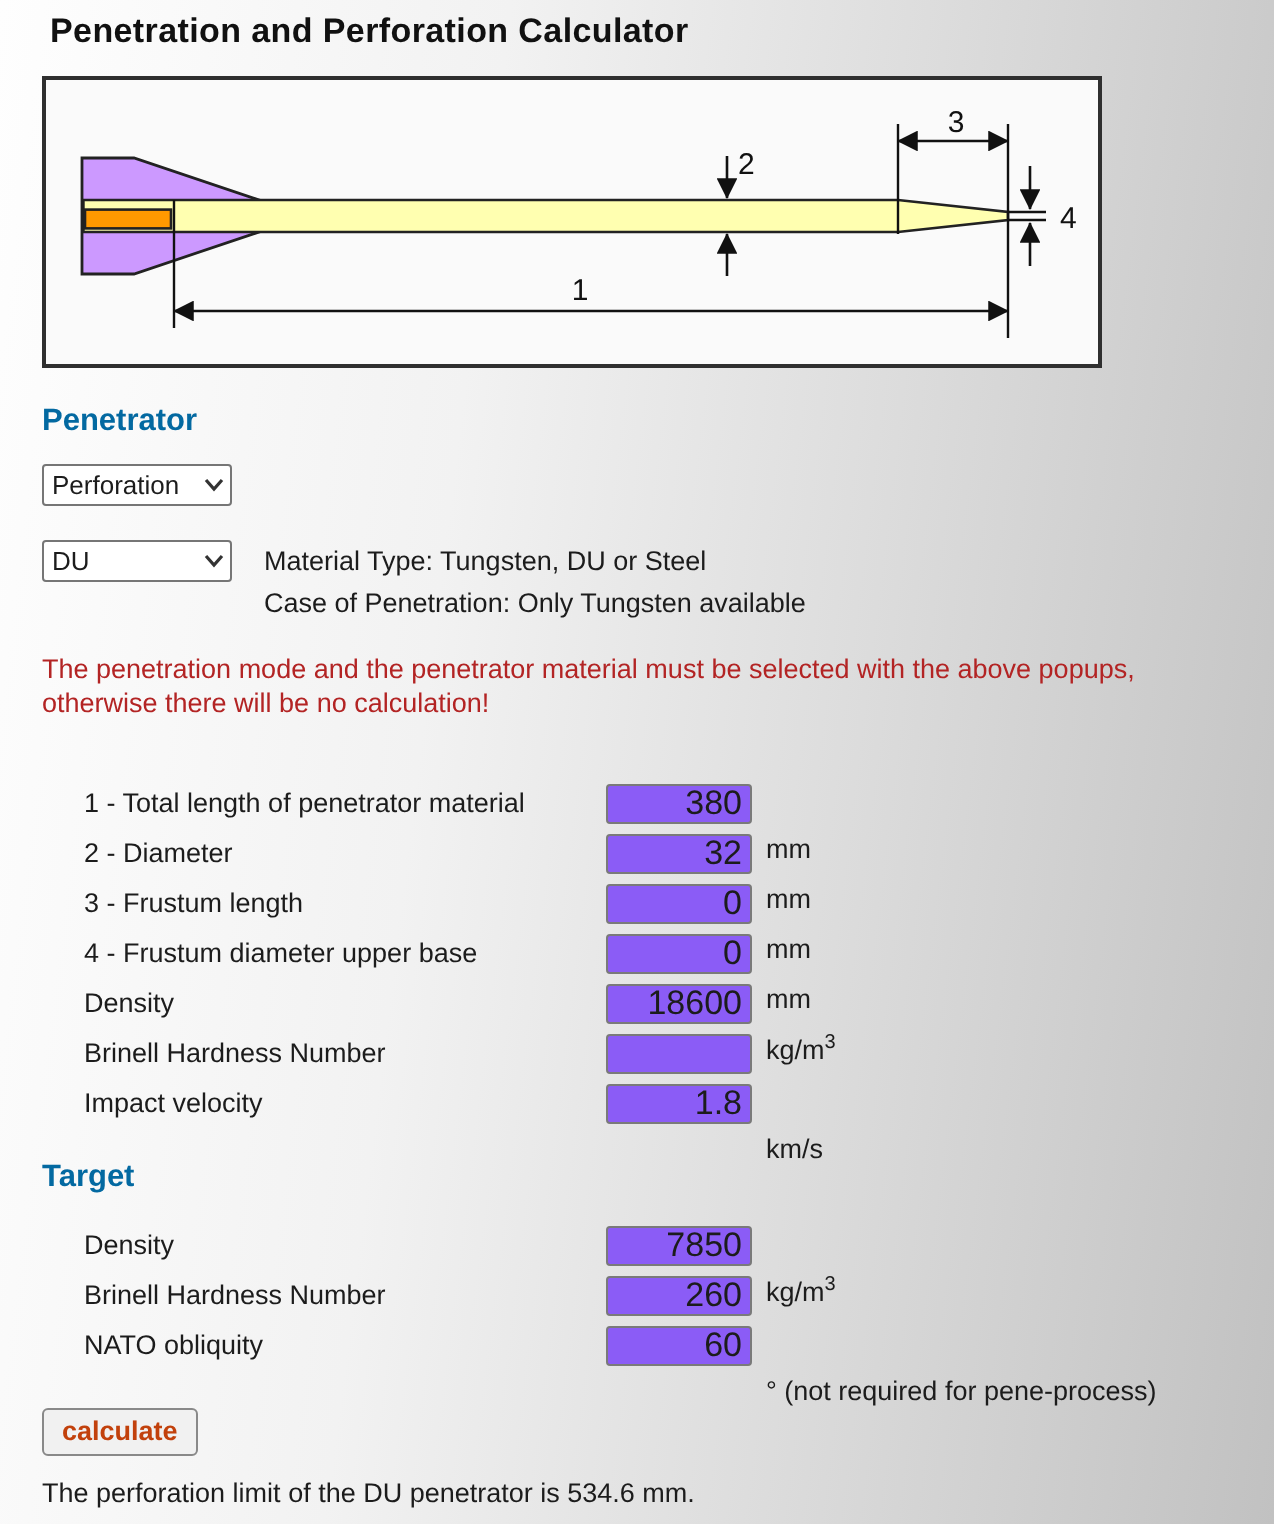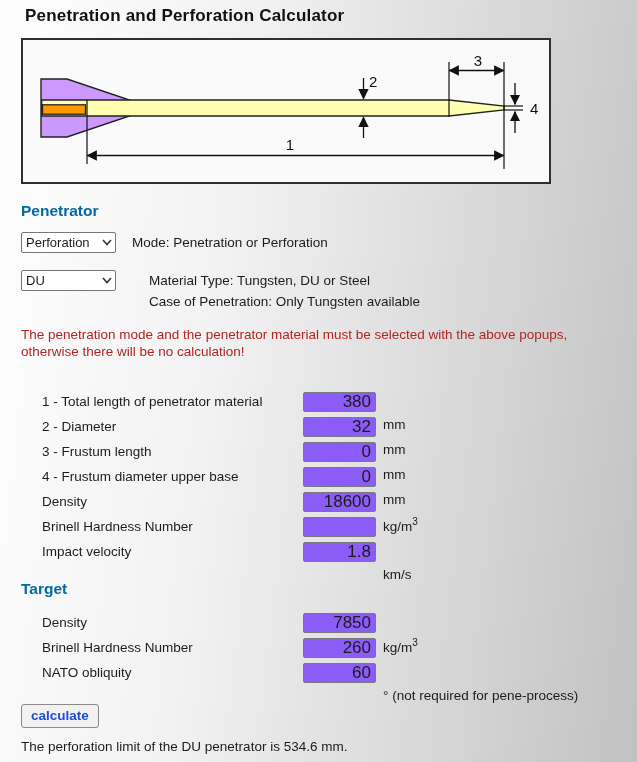--- a/index.html
+++ b/index.html
@@ -28,21 +28,21 @@
   .flabel{width:261px;flex:none;}
   input.fld{
     flex:none;width:73px;height:20px;box-sizing:border-box;background:#8b5cf6;
     border:1px solid #7a7a7a;border-radius:2px;padding:0 4px;
     font-family:"Liberation Sans",sans-serif;font-size:17px;color:#1c1c1c;text-align:right;
   }
   .funit{margin-left:7px;white-space:nowrap;margin-top:46px;}
   .funit sup{font-size:10px;}
   .calc-btn{
     display:inline-block;margin:19px 0 0 21px;cursor:pointer;
-    font-family:"Liberation Sans",sans-serif;font-weight:bold;font-size:13.5px;color:#1d4ed8;
+    font-family:"Liberation Sans",sans-serif;font-weight:bold;font-size:13.5px;color:#c2410c;
     background:#f1f1f1;border:1px solid #898989;border-radius:3px;padding:3px 9px 4px 9px;
   }
   .result{margin:11px 0 0 21px;}
   .result b{font-weight:normal;text-align:center;}
   svg text{font-family:"Liberation Sans",sans-serif;font-size:15px;fill:#111;}
 </style>
 </head>
 <body>
 
 
@@ -89,24 +89,23 @@
 
 <div class="select-row">
   <span class="select-wrap">
     <select>
       <option selected="">Perforation</option>
     </select>
     <svg class="chev" viewBox="0 0 10 7">
       <polyline points="1,1 5,5.5 9,1" fill="none" stroke="#333" stroke-width="1.6"></polyline>
     </svg>
   </span>
-  <span class="sel-label">Mode: Penetration or Perforation</span>
 </div>
 
-<div class="select-row" style="margin-top:17px;gap:17px;">
+<div class="select-row" style="margin-top:17px;">
   <span class="select-wrap">
     <select>
       <option selected="">DU</option>
     </select>
     <svg class="chev" viewBox="0 0 10 7">
       <polyline points="1,1 5,5.5 9,1" fill="none" stroke="#333" stroke-width="1.6"></polyline>
     </svg>
   </span>
   <span class="sel-label">
     <span>Material Type: Tungsten, DU or Steel</span><br>

